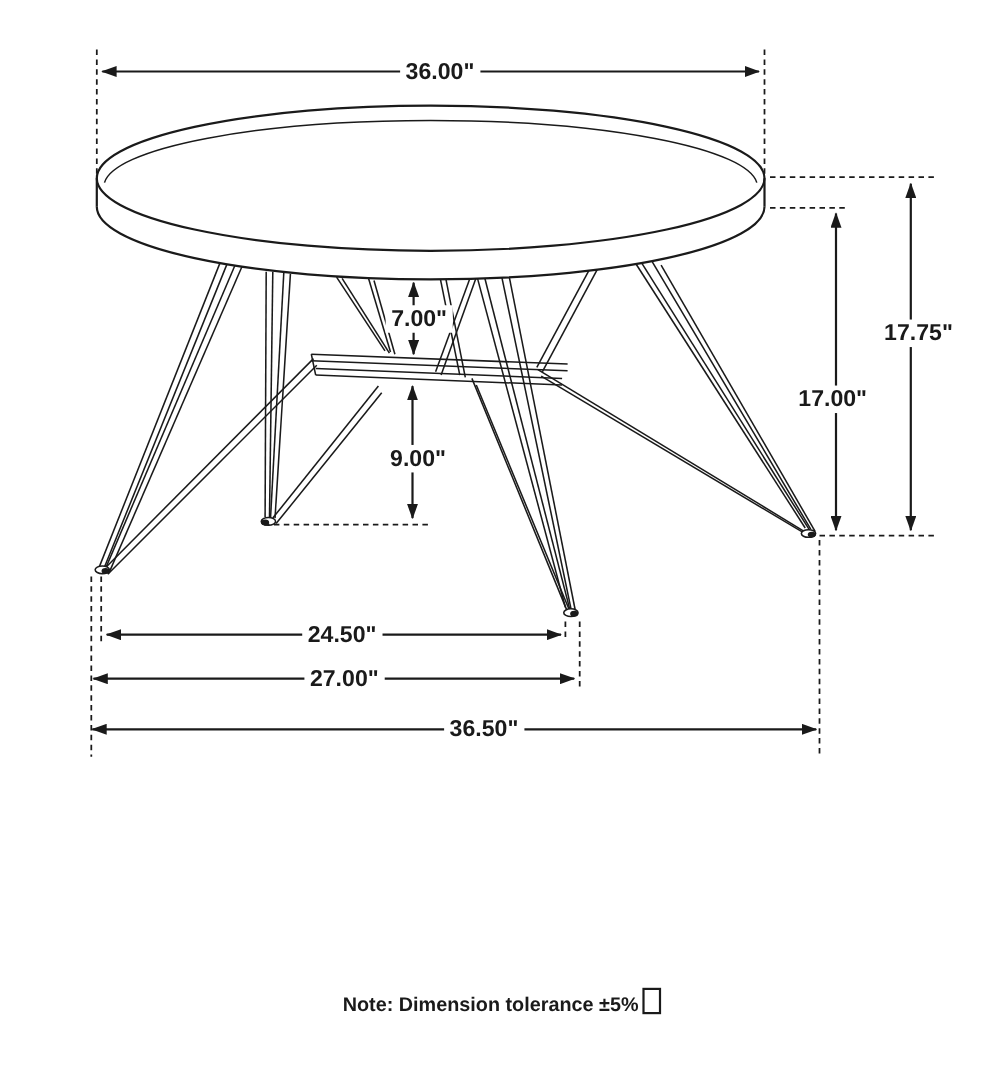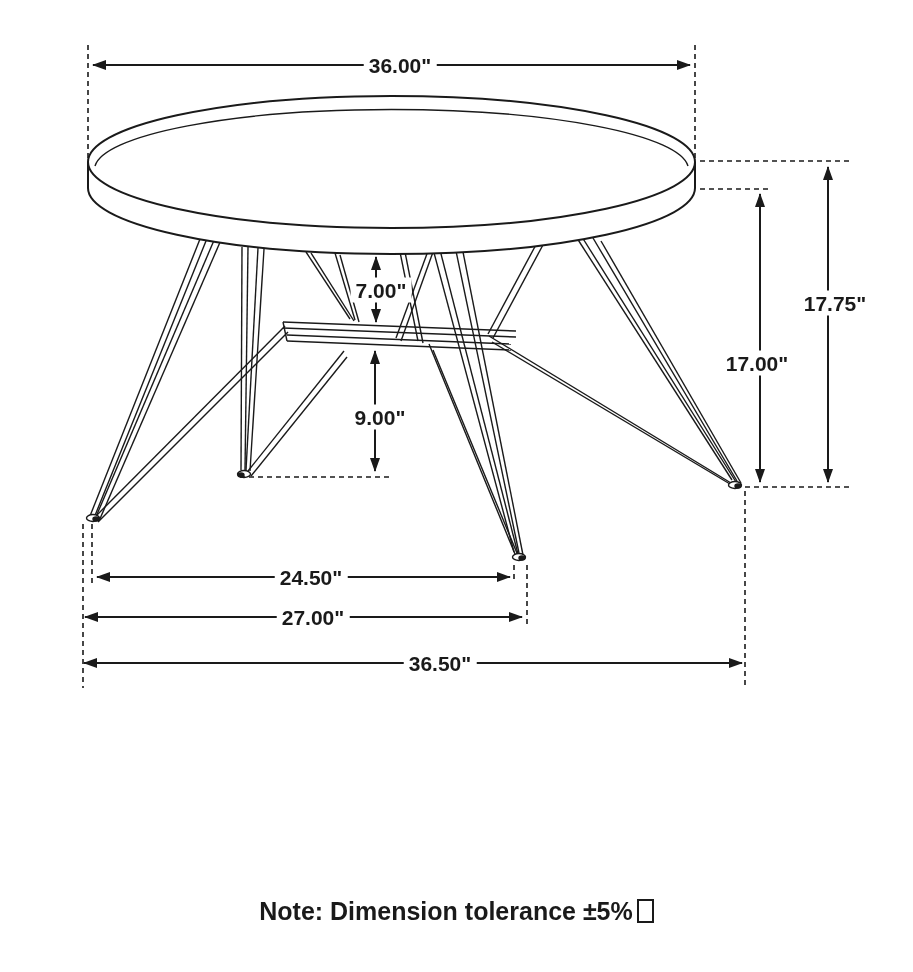--- a/index.html
+++ b/index.html
@@ -21,21 +21,21 @@
     line-height:1;
     padding:2px 5px;
     white-space:nowrap;
   }
   .note{
     position:absolute;
     left:0;right:0;top:898px;
     text-align:center;
     color:#1a1a1a;
     font-weight:bold;
-    font-size:25px;
+    font-size:18px;
     line-height:1.1;
   }
   .tofu{
     display:inline-block;
     width:13px;height:20px;
     border:2px solid #1a1a1a;
     vertical-align:-3px;
     margin-left:4px;
   }
 </style>

